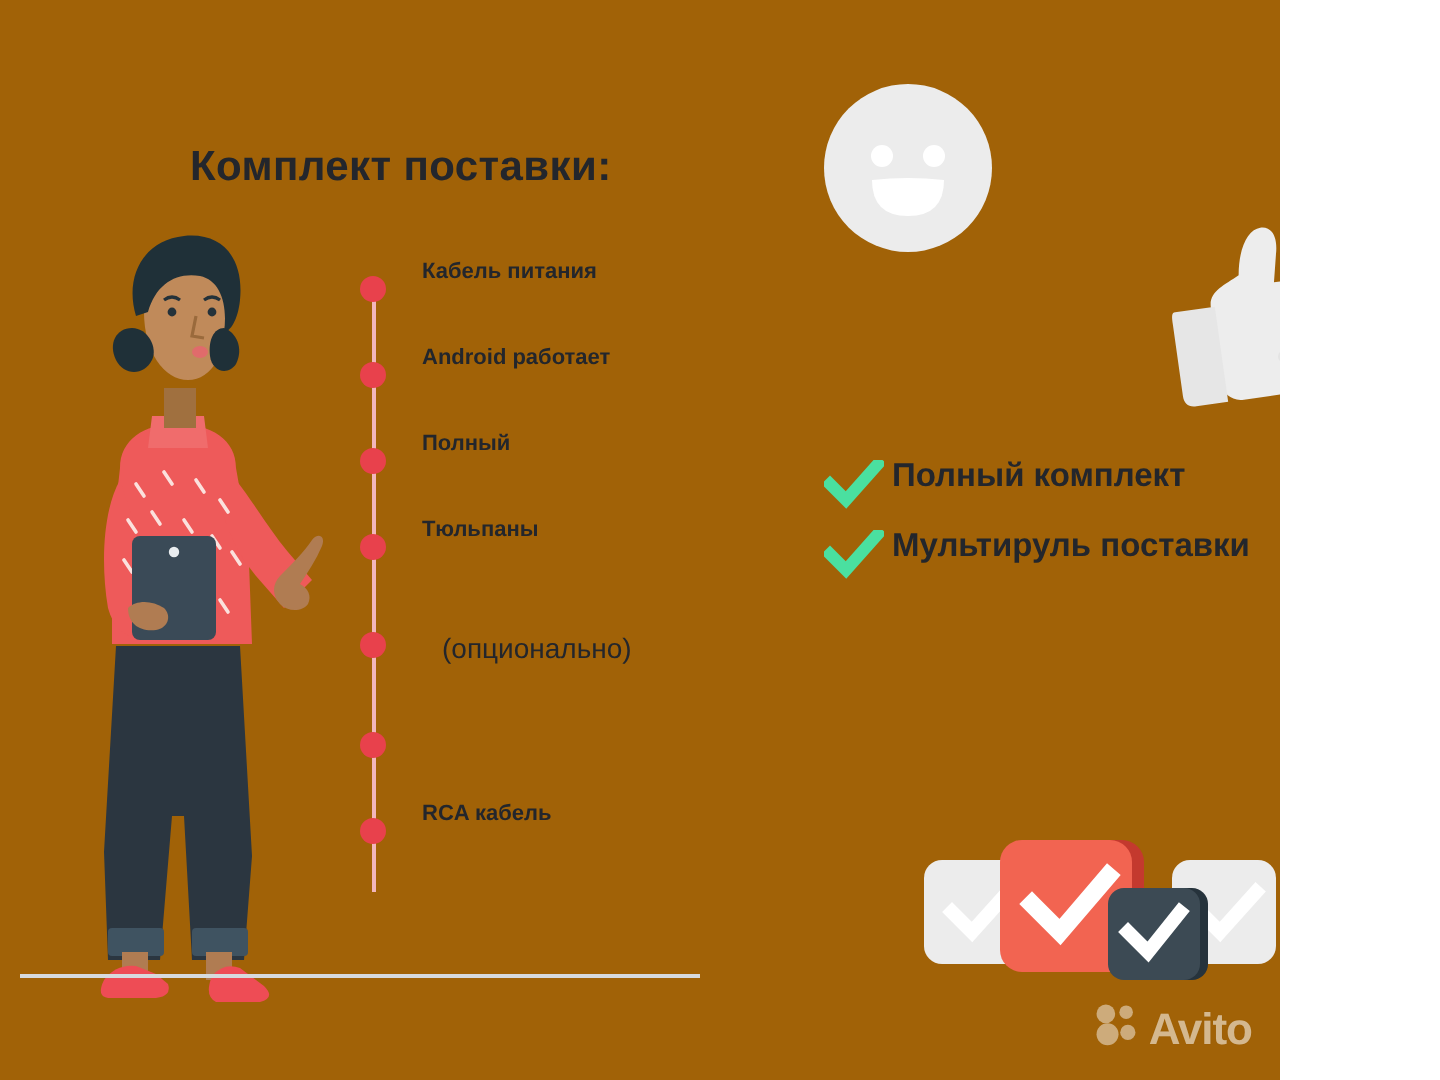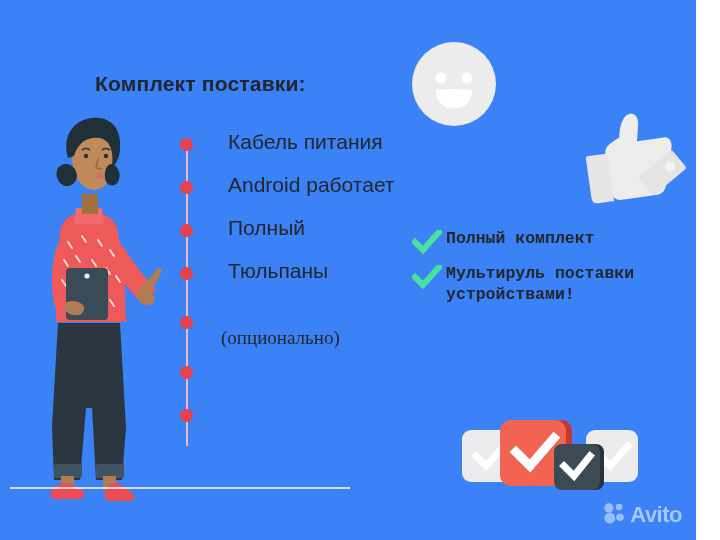--- a/index.html
+++ b/index.html
@@ -4,21 +4,21 @@
 <style>
   * { margin:0; padding:0; box-sizing:border-box; }
   html,body { width:720px; height:540px; }
   body {
     background:#ffffff;
     font-family:"Liberation Sans", sans-serif;
     color:#23262c;
     overflow:hidden;
     position:relative;
   }
-  #stage { position:relative; width:696px; height:540px; overflow:hidden; background:#3b82f6; }
+  #stage { position:relative; width:640px; height:540px; overflow:hidden; background:#a16207; }
 
   
   .title {
     position:absolute; left:95px; top:72px;
     font-size:21px; font-weight:bold; letter-spacing:.2px;
     color:#23262c; white-space:nowrap;
   }
 
   
   .list { position:absolute; left:178px; top:130px; width:260px; }
@@ -26,32 +26,32 @@
     position:absolute; left:8px; top:16px; width:2px; height:300px;
     background:#f2b6bc;
   }
   .li { position:relative; height:43px; }
   .li .dot {
     position:absolute; left:2px; top:8px;
     width:13px; height:13px; border-radius:50%;
     background:#e8414c;
   }
   .li .txt {
-    position:absolute; left:50px; top:0px;
-    font-size:21px; color:#23262c; white-space:nowrap;
+    position:absolute; left:33px; top:0px;
+    font-size:11px; color:#23262c; white-space:nowrap;font-weight:bold;
   }
   .li .sub {
-    position:absolute; left:43px; top:25px;
-    font-size:19px; color:#23262c; white-space:nowrap;font-family:Liberation Serif, serif;
+    position:absolute; left:43px; top:14px;
+    font-size:14px; color:#23262c; white-space:nowrap;
   }
   .li.tall { height:56px; }
   .li.tall .dot { top:14px; }
 
   
-  .checks { position:absolute; left:412px; top:228px; width:290px;font-family:Liberation Mono, monospace; }
+  .checks { position:absolute; left:412px; top:228px; width:290px; }
   .check-row { position:relative; margin-bottom:14px; }
   .check-row .ck { position:absolute; left:0; top:2px; width:30px; height:26px; }
   .check-row .ctext {
     margin-left:34px; font-size:16.5px; line-height:21px;
     color:#23262c; font-weight:bold;
   }
 
   
   .smiley { position:absolute; left:408px; top:38px; width:92px; height:92px; }
   .thumb  { position:absolute; left:578px; top:106px; width:108px; height:100px; }
@@ -205,20 +205,21 @@
     </div>
     <div class="li tall">
       <span class="dot"></span>
       <span class="sub">(опционально)</span>
     </div>
     <div class="li">
       <span class="dot"></span>
     </div>
     <div class="li">
       <span class="dot"></span>
+      <span class="txt">RCA кабель</span>
     </div>
   </div>
 
   <div class="checks">
 
     <div class="check-row">
       <span class="ck">
         <svg viewBox="0 0 30 26" width="30" height="26">
           <path d="M3 12 L11 20 L27 2" stroke="#4ae0a0" stroke-width="6" fill="none" stroke-linecap="square"></path>
         </svg>
@@ -229,21 +230,20 @@
     </div>
 
     <div class="check-row">
       <span class="ck">
         <svg viewBox="0 0 30 26" width="30" height="26">
           <path d="M3 12 L11 20 L27 2" stroke="#4ae0a0" stroke-width="6" fill="none" stroke-linecap="square"></path>
         </svg>
       </span>
       <div class="ctext">
         <div>Мультируль поставки</div>
-        <div>устройствами!</div>
       </div>
     </div>
 
   </div>
 
   <div class="boxes">
     <svg viewBox="0 0 180 90" width="180" height="90">
 
       <rect x="2" y="22" width="52" height="52" rx="9" fill="#ececec"></rect>
       <path d="M16 48 L26 58 L44 38" stroke="#ffffff" stroke-width="7" fill="none" stroke-linecap="square"></path>

